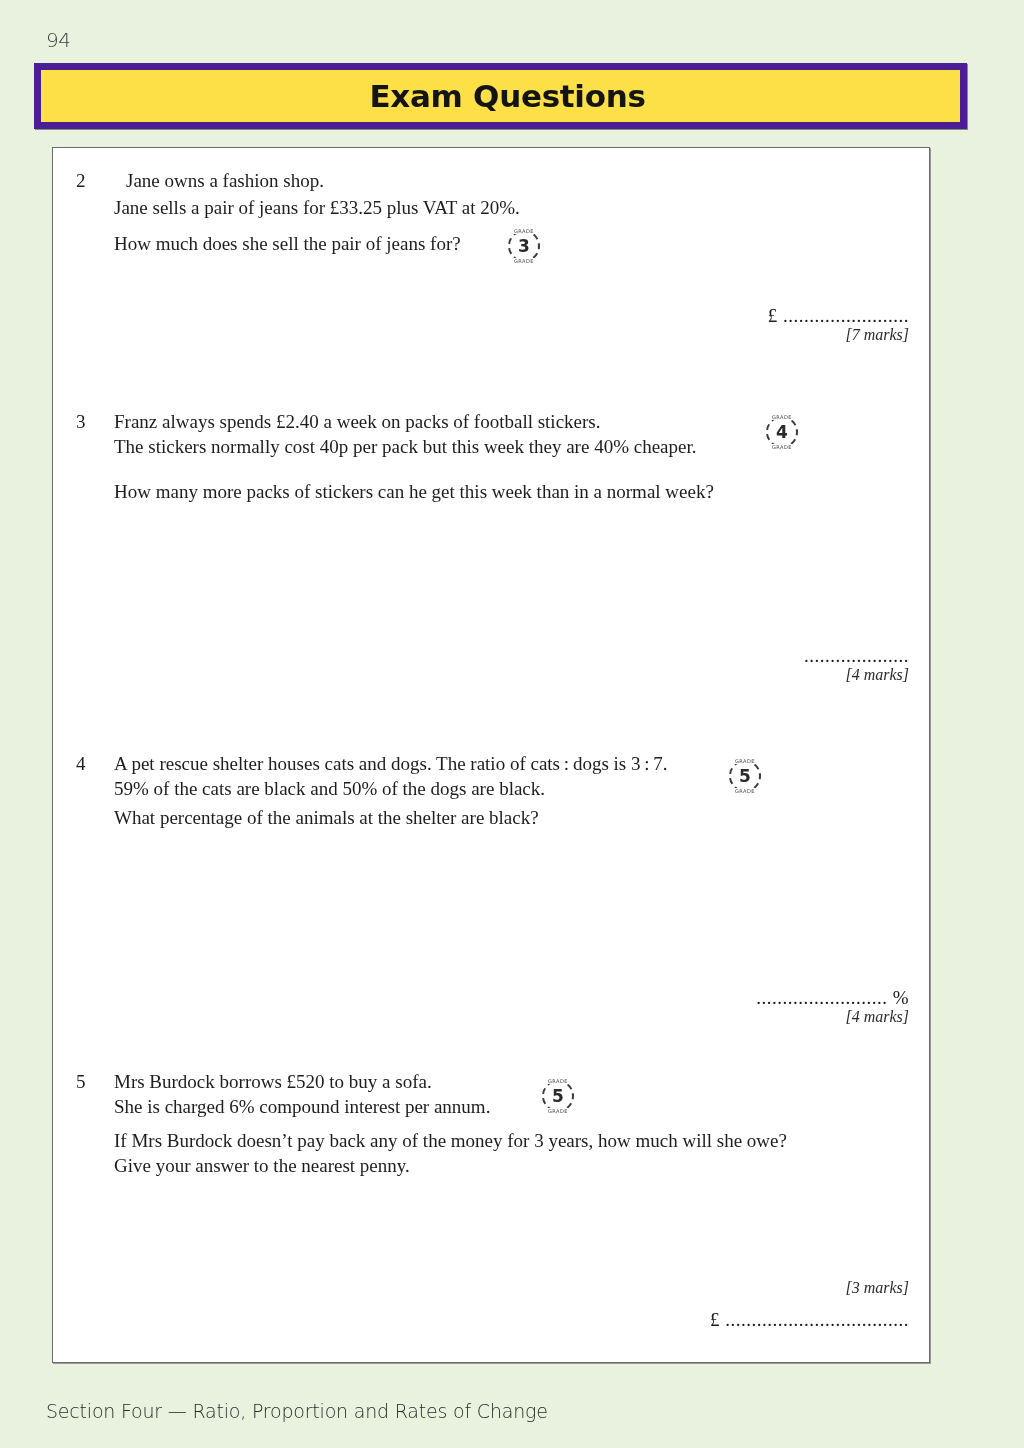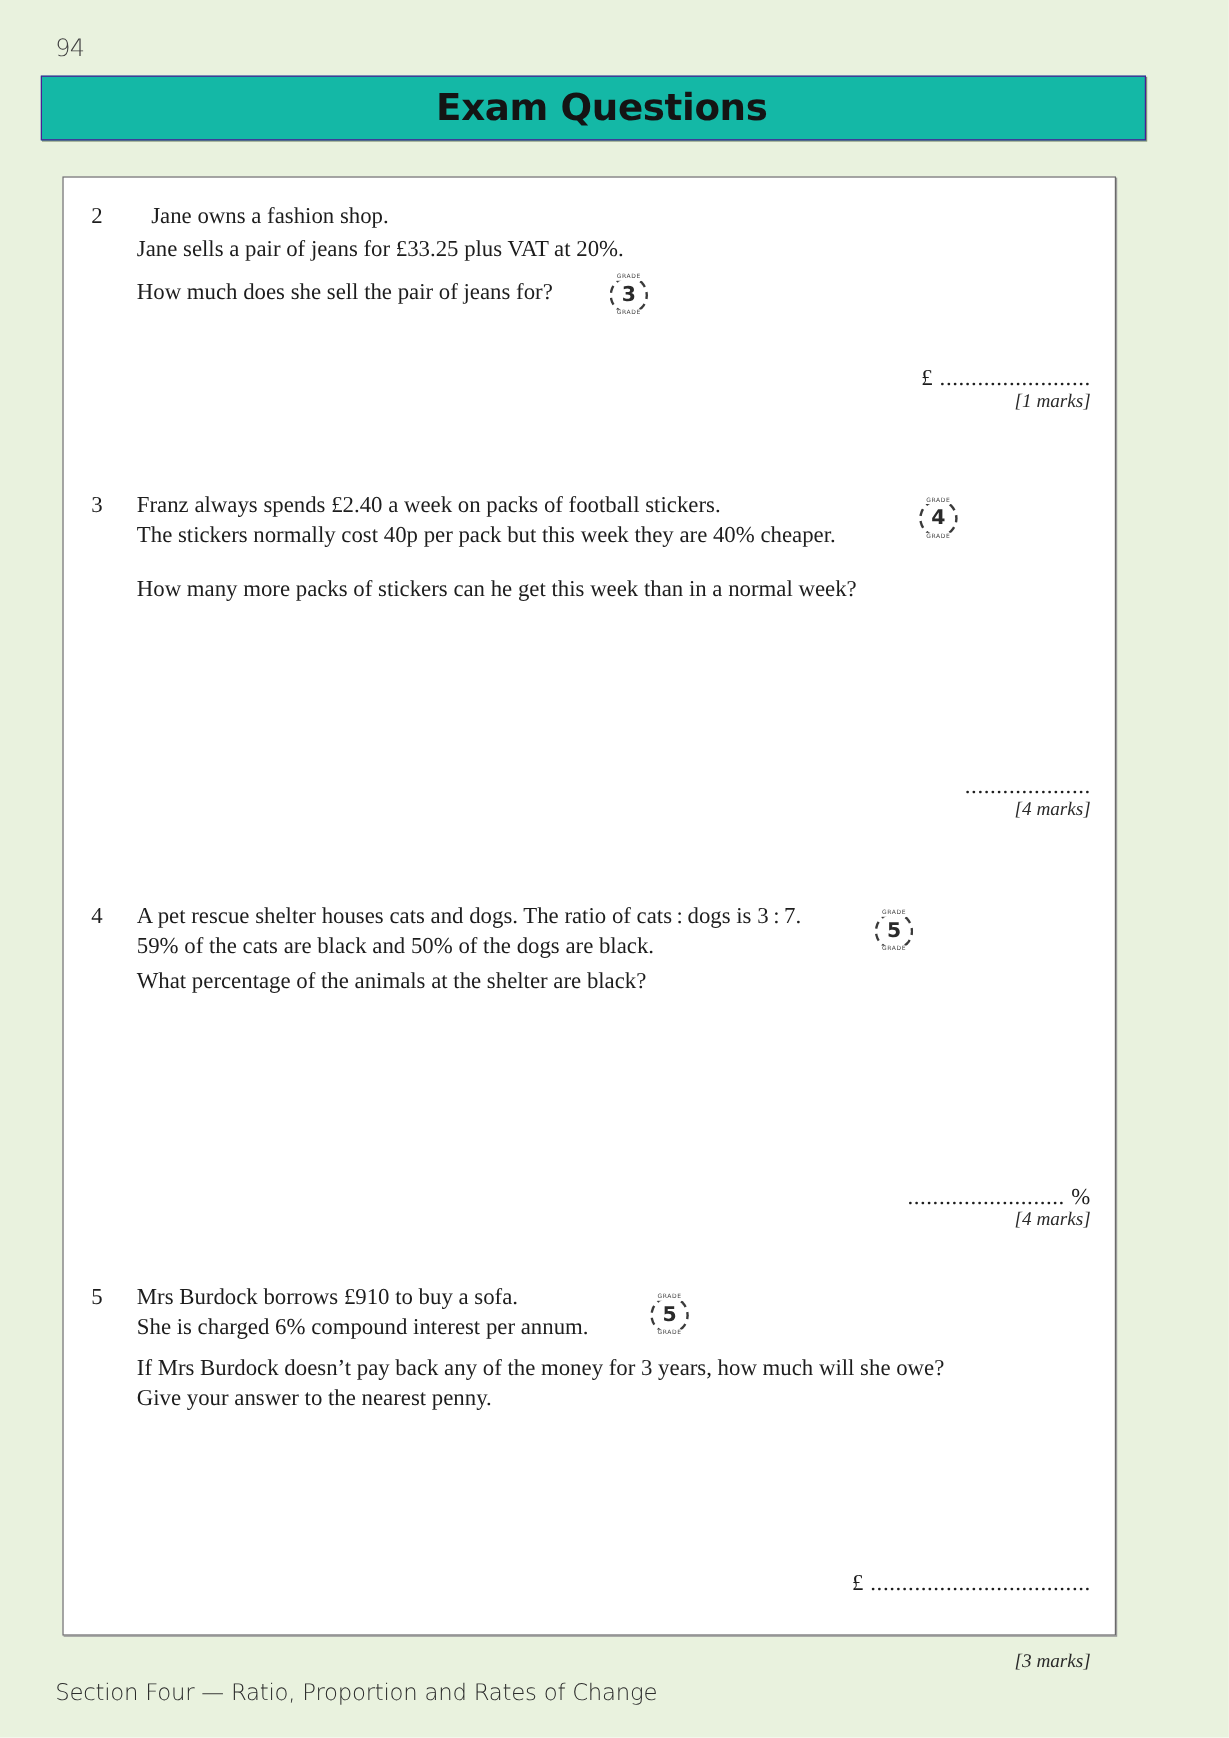--- a/index.html
+++ b/index.html
@@ -24,22 +24,22 @@
       font-weight: 300;
       color: #404040;
       letter-spacing: -0.5px;
     }
     .header-bar {
       position: absolute;
       left: 34px;
       top: 63px;
       width: 919px;
       height: 52px;
-      background: #14b8a6;
-      border: 1px solid #4c1d95;
+      background: #fde047;
+      border: 7px solid #4c1d95;
       box-shadow: 1px 1px 0 #7f8f75;
       display: flex;
       align-items: center;
       justify-content: center;
     }
     .header-title {
       font-family: "DejaVu Sans", sans-serif;
       font-weight: bold;
       font-size: 31px;
       color: #141414;
@@ -151,21 +151,21 @@
     <span class="q-line" style="top:85px;">How much does she sell the pair of jeans for?</span>
     <div class="grade-badge" style="left:455px; top:82px;">
       <span class="grade-text-top">GRADE</span>
       <span class="grade-num">3</span>
       <span class="grade-text-bottom">GRADE</span>
     </div>
     <div class="answer-line" style="top:157px;">
       <span>£</span>
       <span>........................</span>
     </div>
-    <div class="marks" style="top:178px;">[1 marks]</div>
+    <div class="marks" style="top:178px;">[7 marks]</div>
   </div>
 
   <div class="question" style="top:0;">
     <span class="q-number" style="top:263px;">3</span>
     <span class="q-line" style="top:263px;">Franz always spends £2.40 a week on packs of football stickers.</span>
     <span class="q-line" style="top:288px;">The stickers normally cost 40p per pack but this week they are 40% cheaper.</span>
     <span class="q-line" style="top:333px;">How many more packs of stickers can he get this week than in a normal week?</span>
     <div class="grade-badge" style="left:713px; top:268px;">
       <span class="grade-text-top">GRADE</span>
       <span class="grade-num">4</span>
@@ -189,31 +189,31 @@
     </div>
     <div class="answer-line" style="top:839px;">
       <span>.........................</span>
       <span>%</span>
     </div>
     <div class="marks" style="top:860px;">[4 marks]</div>
   </div>
 
   <div class="question" style="top:0;">
     <span class="q-number" style="top:923px;">5</span>
-    <span class="q-line" style="top:923px;">Mrs Burdock borrows £910 to buy a sofa.</span>
+    <span class="q-line" style="top:923px;">Mrs Burdock borrows £520 to buy a sofa.</span>
     <span class="q-line" style="top:948px;">She is charged 6% compound interest per annum.</span>
     <span class="q-line" style="top:982px;">If Mrs Burdock doesn’t pay back any of the money for 3 years, how much will she owe?</span>
     <span class="q-line" style="top:1007px;">Give your answer to the nearest penny.</span>
     <div class="grade-badge" style="left:489px; top:932px;">
       <span class="grade-text-top">GRADE</span>
       <span class="grade-num">5</span>
       <span class="grade-text-bottom">GRADE</span>
     </div>
     <div class="answer-line" style="top:1161px;">
       <span>£</span>
       <span>...................................</span>
     </div>
-    <div class="marks" style="top:1228px;">[3 marks]</div>
+    <div class="marks" style="top:1131px;">[3 marks]</div>
   </div>
 
 </div>
 
 <div class="footer">Section Four — Ratio, Proportion and Rates of Change</div>
 
 </body></html>

